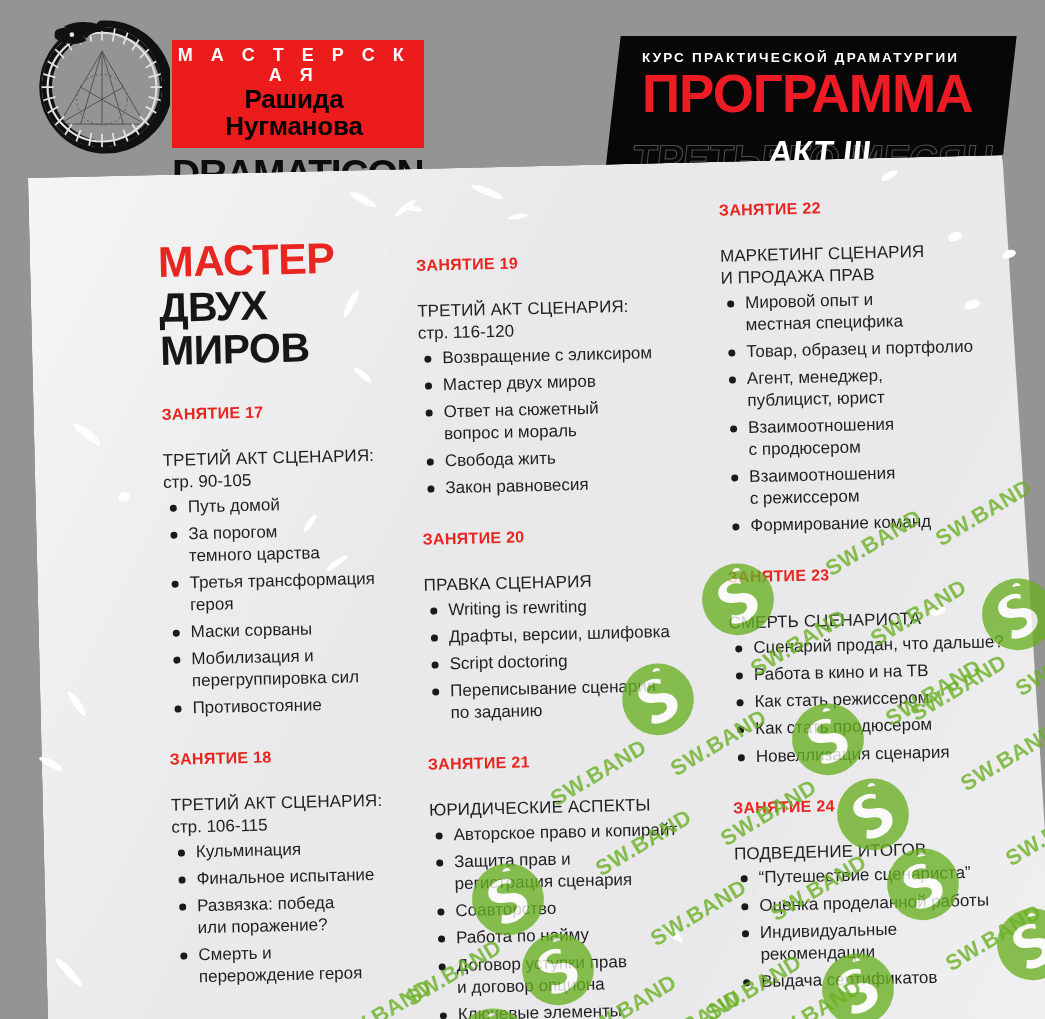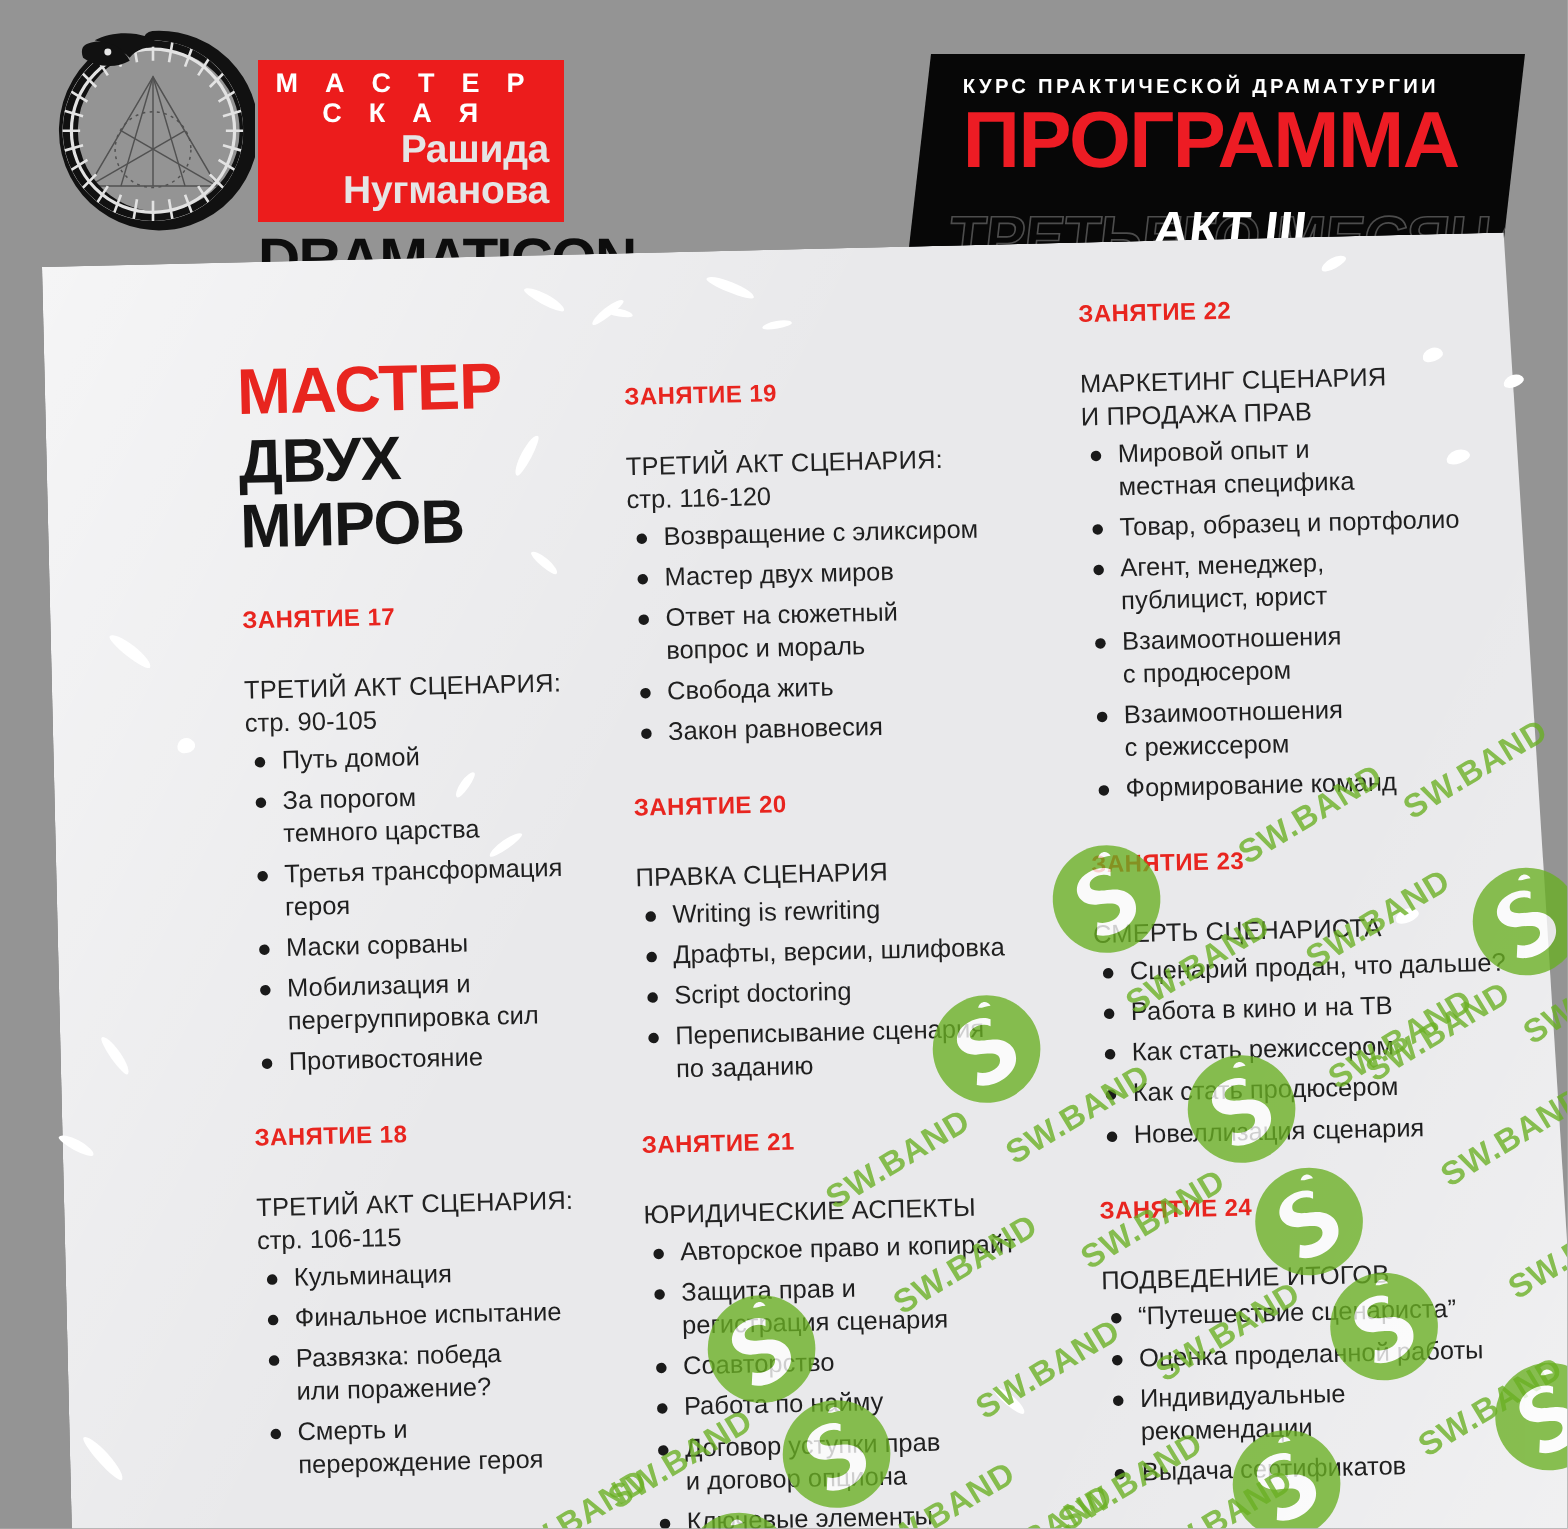--- a/index.html
+++ b/index.html
@@ -93,29 +93,29 @@
   
   #logo-mark {
     position:absolute; left:34px; top:18px;
     width:136px; height:148px;
   }
   #brand-block {
     position:absolute; left:172px; top:40px; width:250px;
   }
   #brand-red {
     background:#ec1c1c; padding:6px 10px 8px 2px;
-    width:204px;
+    width:252px;
   }
   #brand-red .sm {
     color:#fff; font-size:18px; font-weight:bold;
     letter-spacing:6.5px; text-align:center; line-height:1.1;
   }
   #brand-red .bg {
-    color:#e5e5e5; font-size:26px; font-weight:bold;
-    text-align:right; line-height:1.05; letter-spacing:-.2px;
+    color:#000000; font-size:26px; font-weight:bold;
+    text-align:center; line-height:1.05; letter-spacing:-.2px;
   }
   #brand-word {
     margin-top:6px;
     color:#0d0d0d; font-size:39px; font-weight:bold;
     letter-spacing:-1.2px; line-height:1;
   }
 
   
   #banner {
     position:absolute; left:612px; top:36px;

